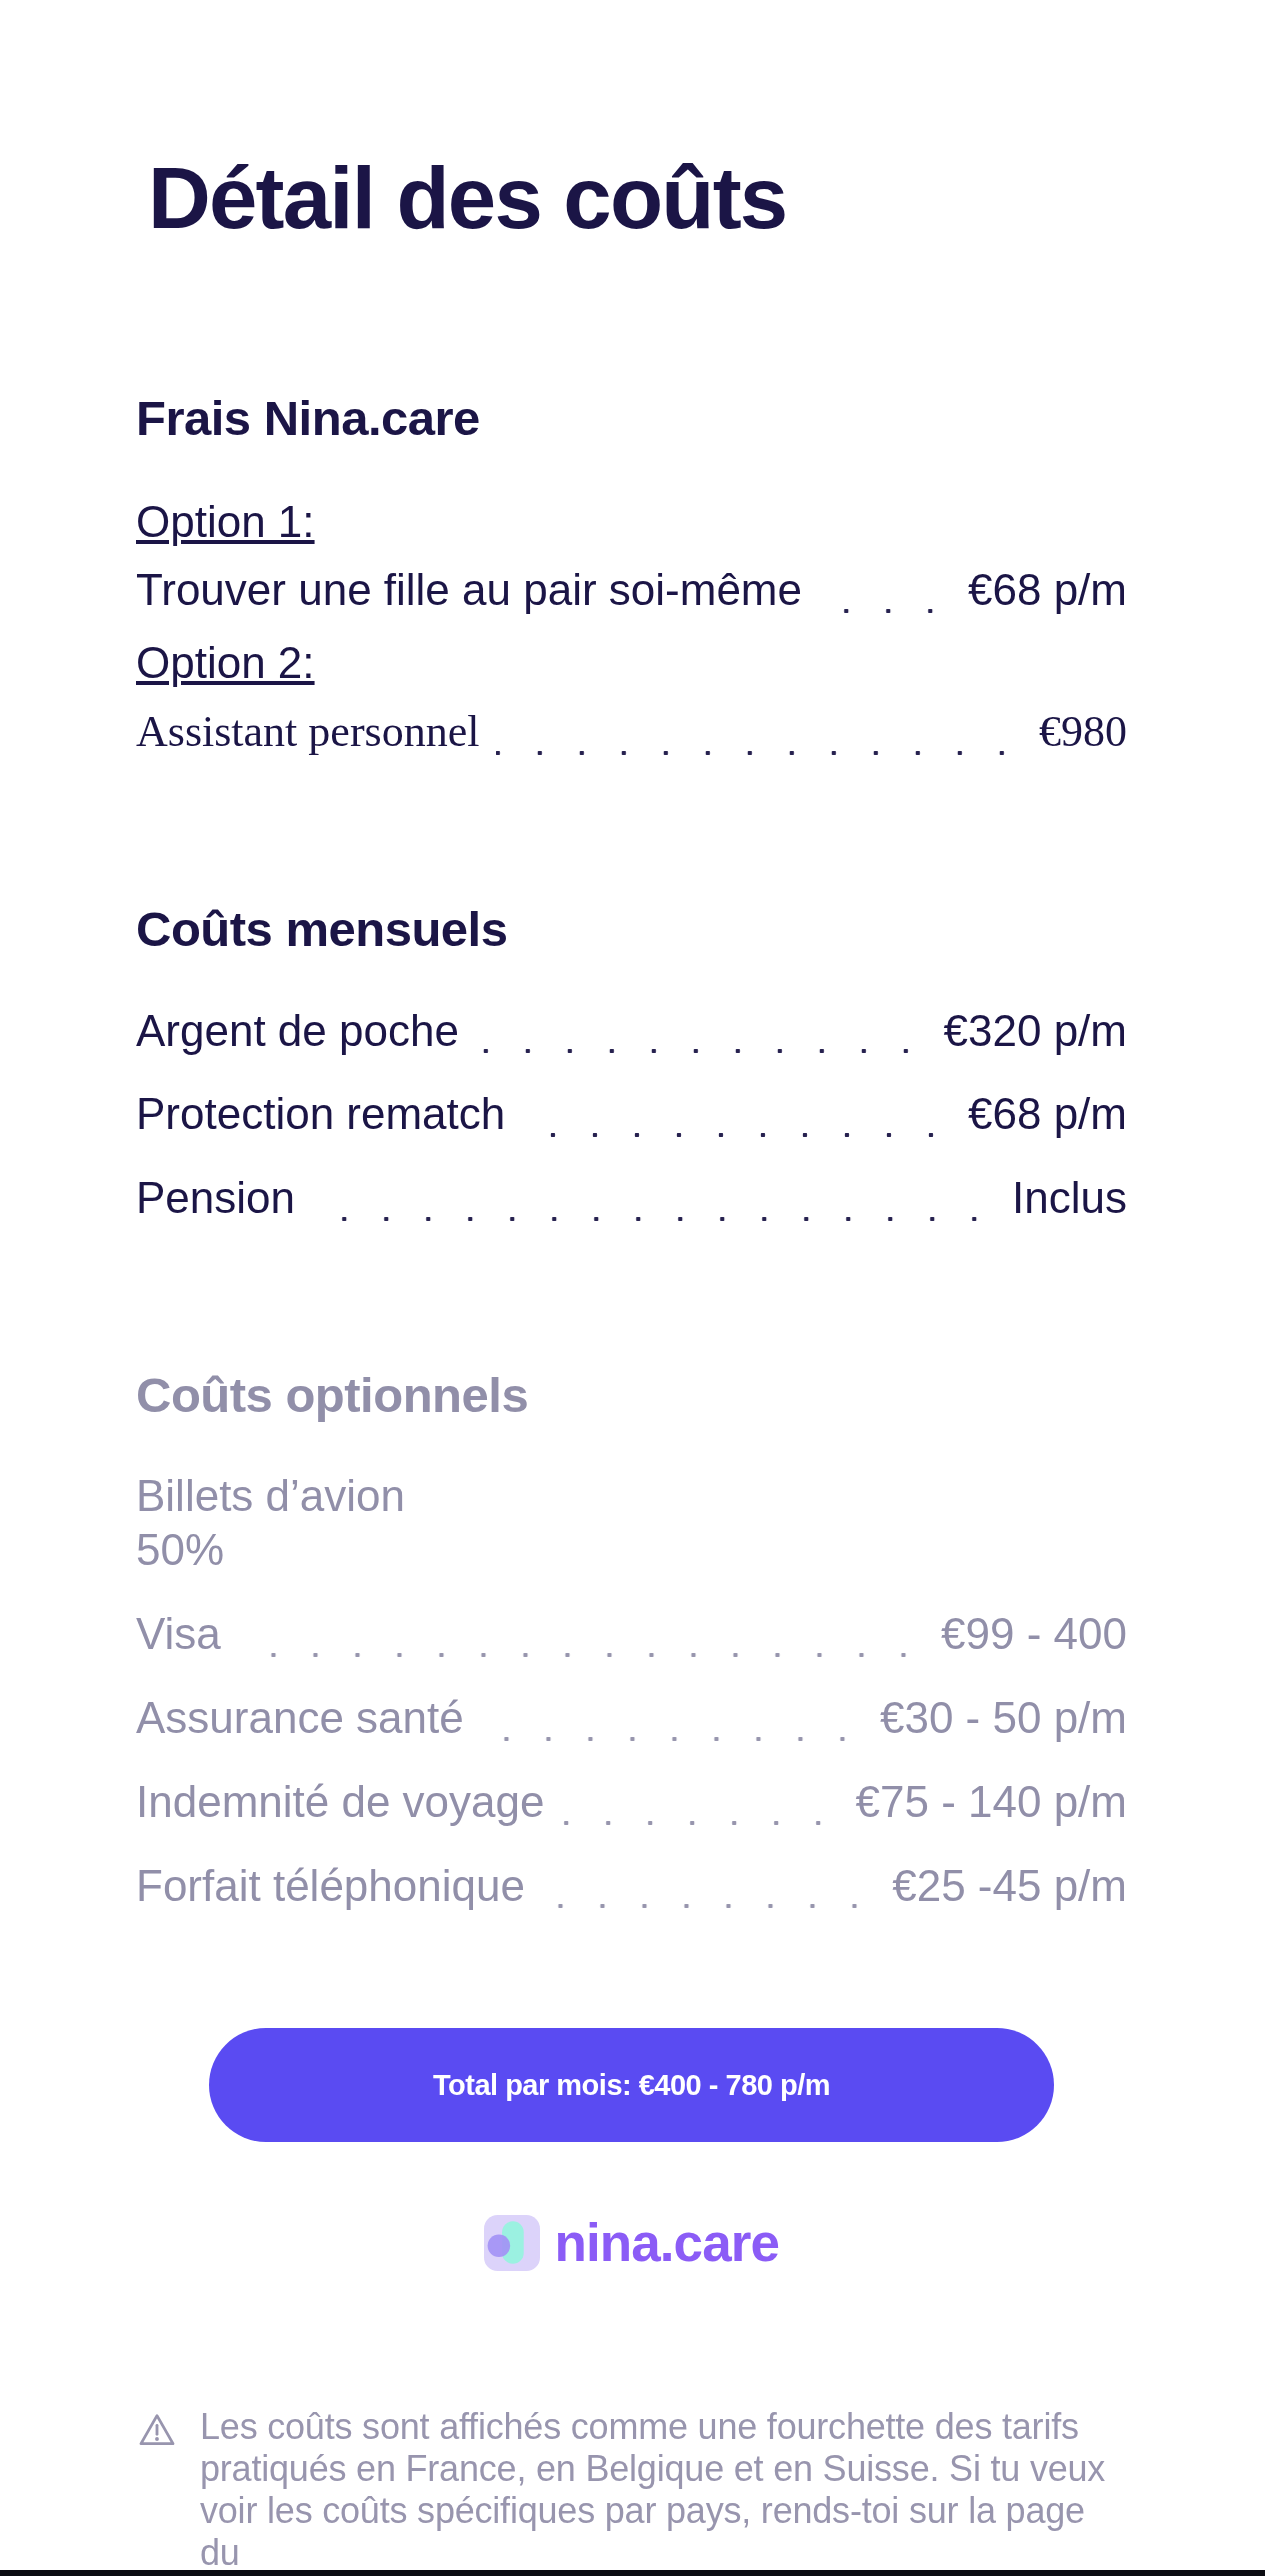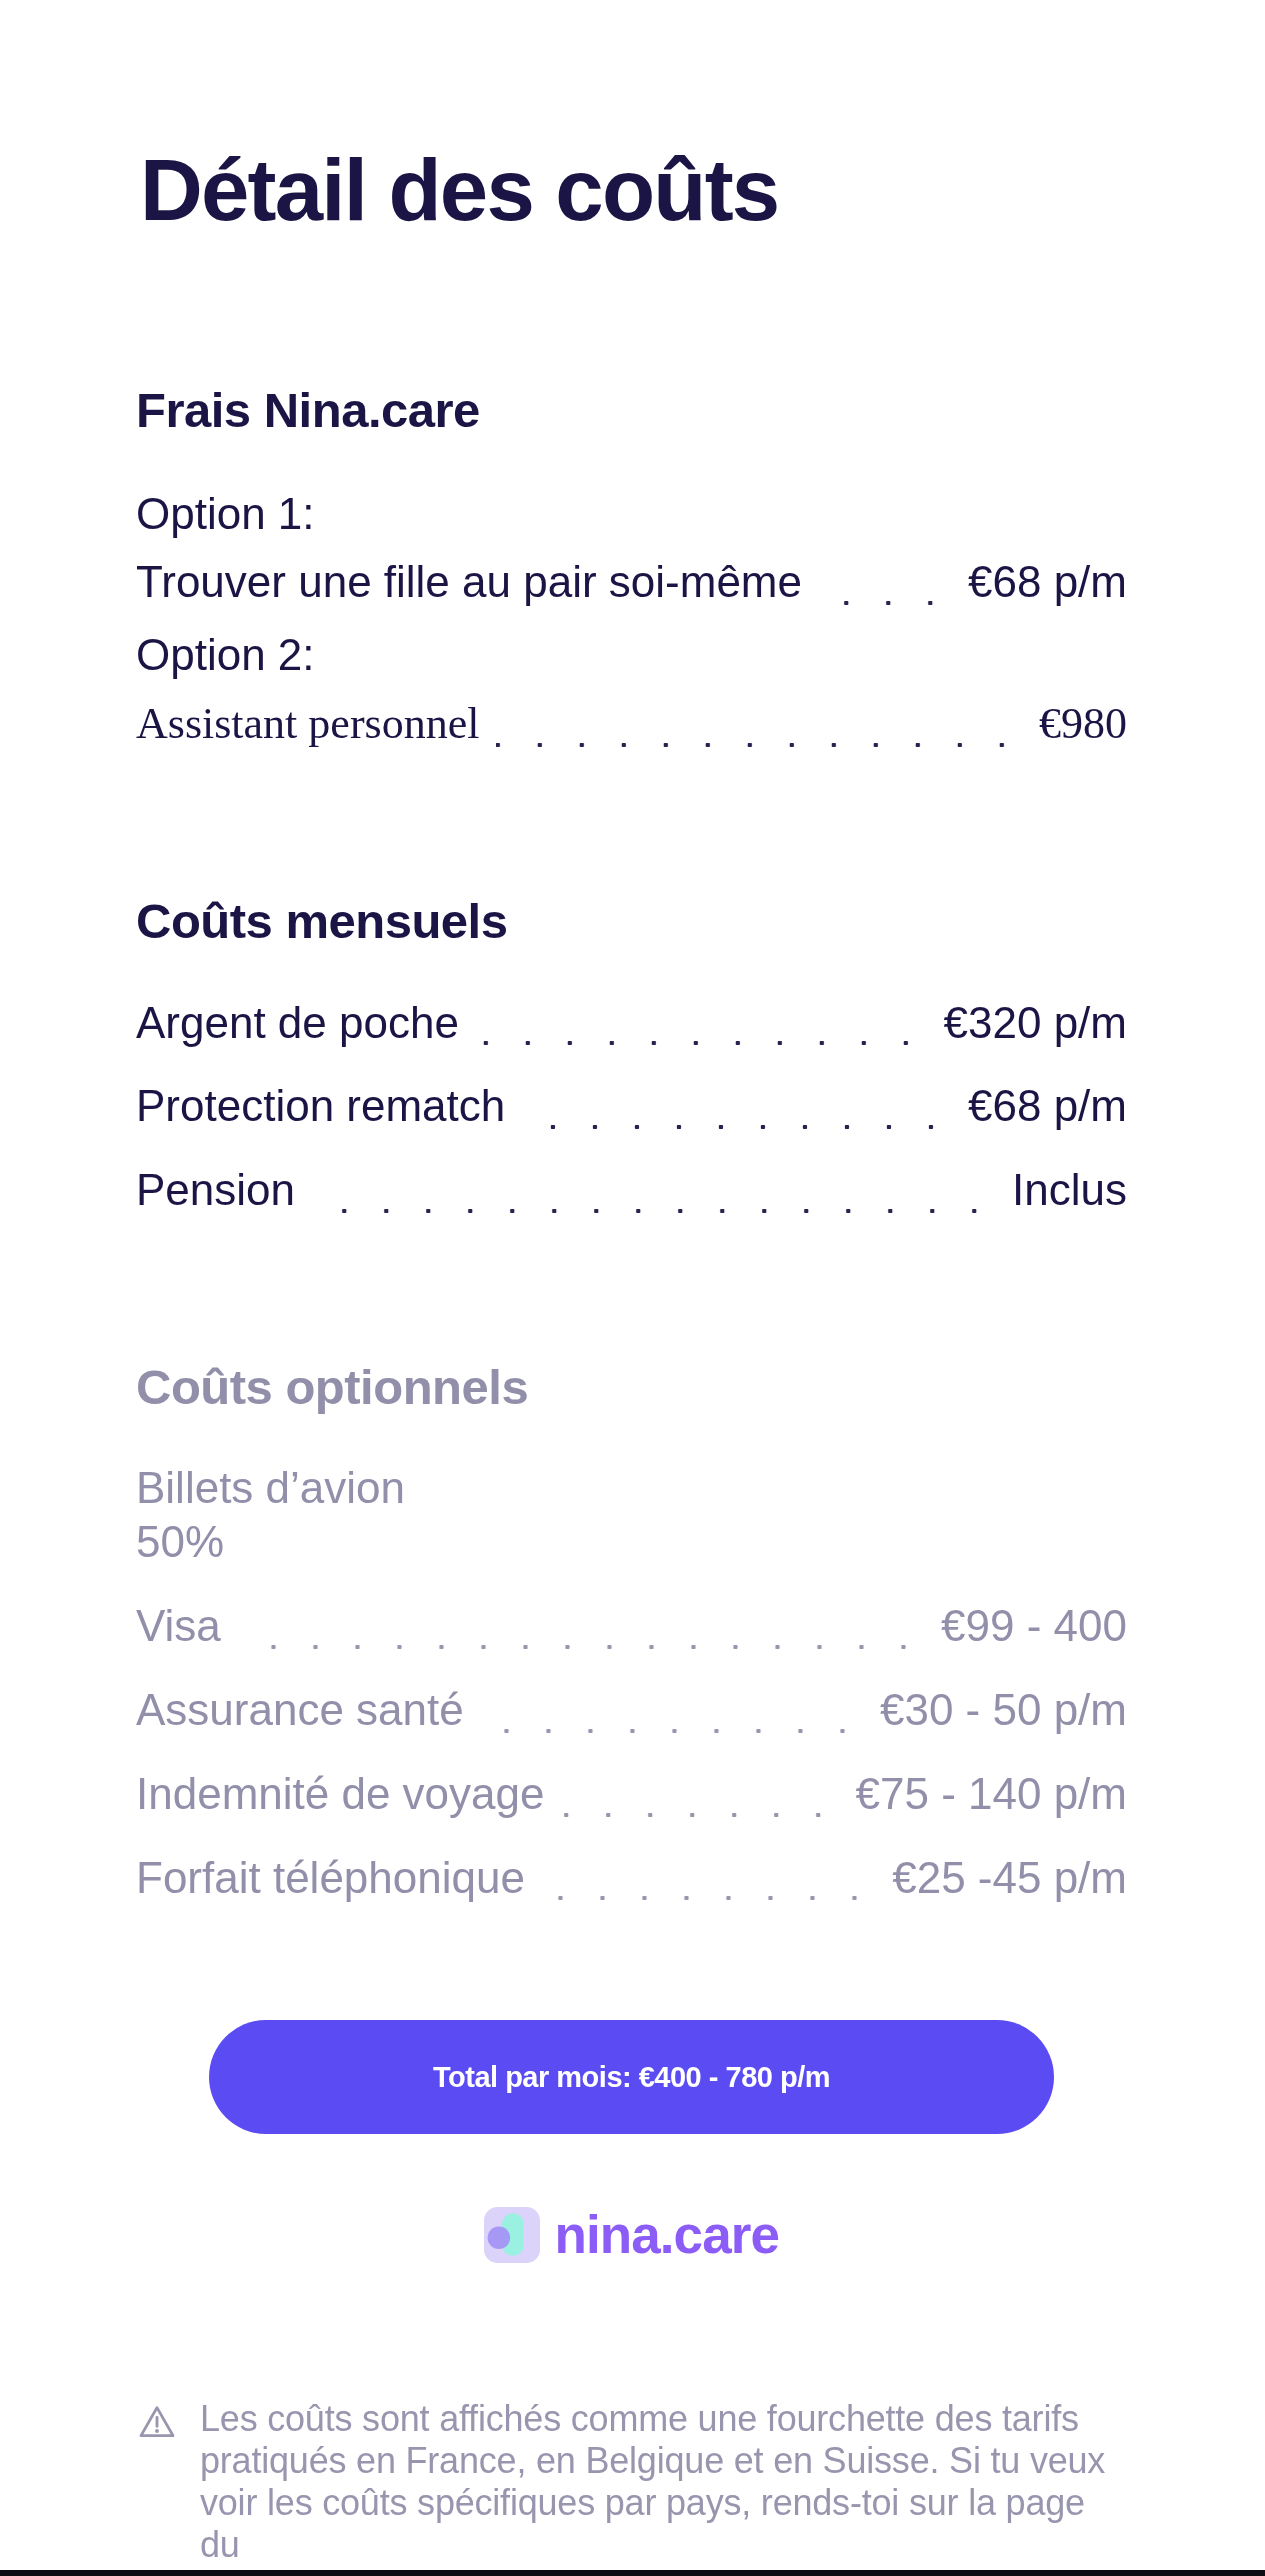--- a/index.html
+++ b/index.html
@@ -12,21 +12,21 @@
   .page {
     position: relative;
     width: 1266px;
     height: 2576px;
     background: #ffffff;
     overflow: hidden;
     padding: 0 139px 0 136px;
   }
 
   .page-title {
-    margin: 4px;
+    margin: 12px;
     padding-top: 136px;
     font-size: 87px;
     line-height: 1.15;
     font-weight: 700;
     letter-spacing: -1.8px;
     color: #1b1546;
   }
 
   .section { color: #1b1546; }
   .section.muted { color: #918fa9; }
@@ -36,20 +36,21 @@
     font-size: 49px;
     line-height: 1.2;
     font-weight: 700;
     letter-spacing: -0.5px;
   }
 
   .subhead {
     font-size: 44px;
     line-height: 1.2;
     margin-top: 48px;
+    text-decoration: underline;
   }
 
   .cost-row {
     display: flex;
     align-items: baseline;
     font-size: 44px;
     line-height: 1.2;
   }
   .cost-row .label { white-space: nowrap; }
   .cost-row .value { white-space: nowrap; }

